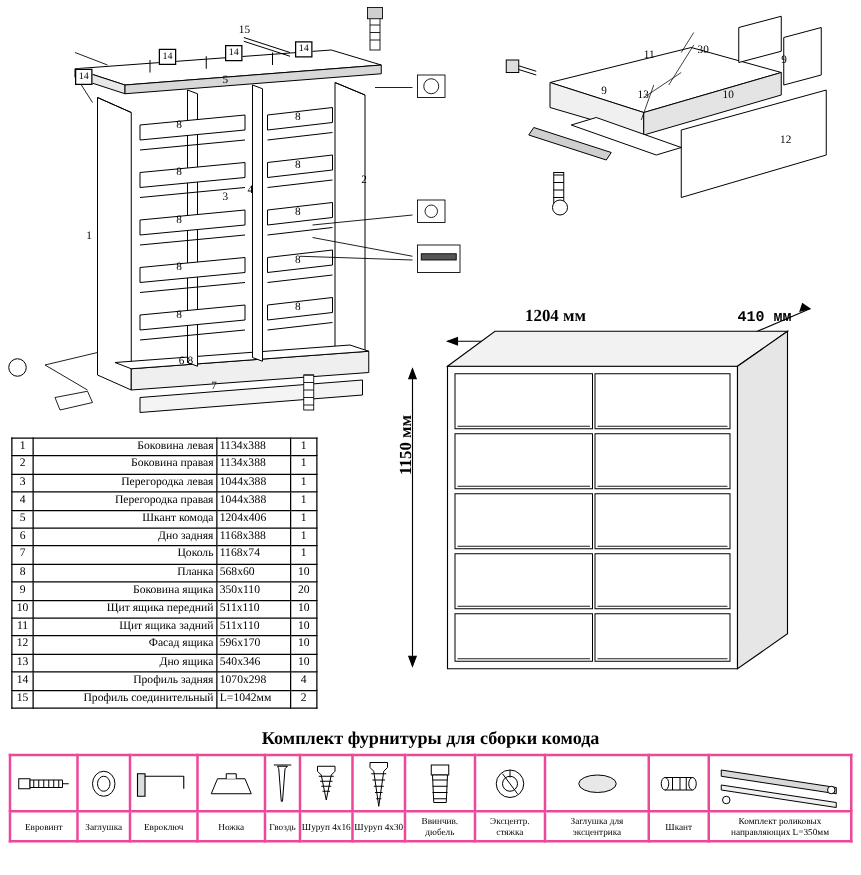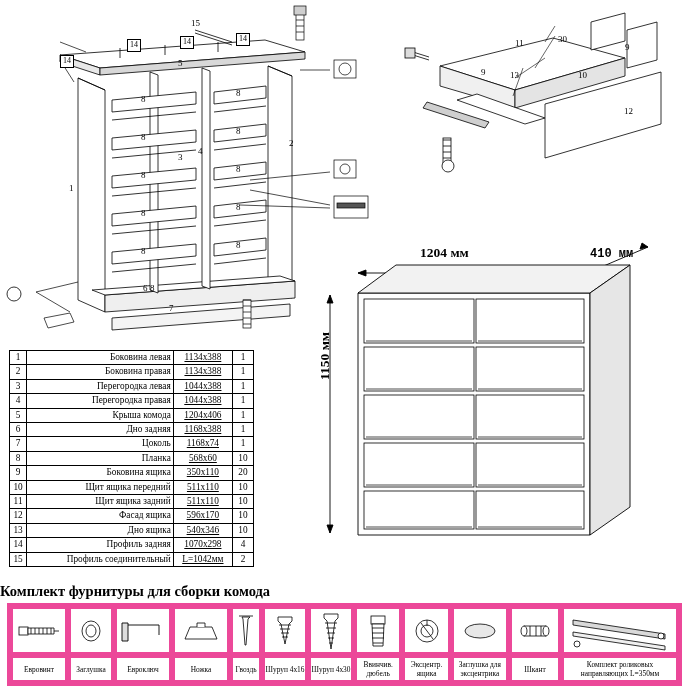--- a/index.html
+++ b/index.html
@@ -10,28 +10,28 @@
   .abs{position:absolute;}
   .lbl{font-family:"Liberation Serif",serif;font-size:9px;color:#000;}
   .num-box{border:1px solid #000;background:#fff;text-align:center;font-size:8px;line-height:10px;width:12px;height:11px;}
   svg{display:block;}
 
   
   .parts-table{position:absolute;left:9px;top:350px;width:245px;border-collapse:collapse;font-size:9.3px;font-family:"Liberation Serif",serif;}
   .parts-table td{border:1px solid #000;padding:0px 2px;height:13.4px;line-height:13.4px;}
   .pt-idx{width:13px;text-align:center;}
   .pt-name{width:150px;text-align:right;}
-  .pt-dim{width:58px;text-align:center;text-decoration:underline;}
+  .pt-dim{width:58px;text-align:left;}
   .pt-qty{width:18px;text-align:center;}
   .indent{padding-left:16px !important;}
 
   
-  .hw-title{position:absolute;left:0;top:583px;width:689px;text-align:left;font-size:14.5px;font-weight:bold;font-family:"Liberation Serif",serif;}
+  .hw-title{position:absolute;left:0;top:583px;width:689px;text-align:center;font-size:14.5px;font-weight:bold;font-family:"Liberation Serif",serif;}
   .hw-table{position:absolute;left:7px;top:603px;width:675px;border-collapse:collapse;font-size:7.4px;font-family:"Liberation Serif",serif;text-align:center;}
-  .hw-table td{border:6px solid #ec4899;padding:0;margin-top:20px;}
+  .hw-table td{border:2px solid #ec4899;padding:0;margin-top:20px;}
   .hw-img{height:43px;}
   .hw-name{height:22px;font-size:7.4px;line-height:9px;padding:0 1px;vertical-align:middle;}
   .hw-qty{height:23px;font-size:15px;font-weight:bold;vertical-align:middle;}
 
   
   .dim-w{position:absolute;left:420px;top:245px;font-size:13.5px;font-weight:bold;}
   .dim-d{position:absolute;left:590px;top:247px;font-size:12px;font-weight:bold;font-family:Liberation Mono, monospace;}
   .dim-h{position:absolute;left:317px;top:380px;font-size:13.5px;font-weight:bold;transform:rotate(-90deg);transform-origin:left top;}
 </style>
 </head>
@@ -273,21 +273,21 @@
           <td class="pt-qty">1</td>
         </tr>
         <tr>
           <td class="pt-idx">4</td>
           <td class="pt-name">Перегородка правая</td>
           <td class="pt-dim">1044х388</td>
           <td class="pt-qty">1</td>
         </tr>
         <tr>
           <td class="pt-idx">5</td>
-          <td class="pt-name">Крыша комода</td>
+          <td class="pt-name">Шкант комода</td>
           <td class="pt-dim">1204х406</td>
           <td class="pt-qty">1</td>
         </tr>
         <tr>
           <td class="pt-idx">6</td>
           <td class="pt-name">Дно задняя</td>
           <td class="pt-dim">1168х388</td>
           <td class="pt-qty">1</td>
         </tr>
         <tr>
@@ -481,21 +481,21 @@
         </tr>
       <tr id="hw-row-name">
           <td class="hw-name">Евровинт</td>
           <td class="hw-name">Заглушка</td>
           <td class="hw-name">Евроключ</td>
           <td class="hw-name">Ножка</td>
           <td class="hw-name">Гвоздь</td>
           <td class="hw-name">Шуруп 4х16</td>
           <td class="hw-name">Шуруп 4х30</td>
           <td class="hw-name">Ввинчив. дюбель</td>
-          <td class="hw-name">Эксцентр. ящика</td>
+          <td class="hw-name">Эксцентр. стяжка</td>
           <td class="hw-name">Заглушка для эксцентрика</td>
           <td class="hw-name">Шкант</td>
           <td class="hw-name">Комплект роликовых направляющих L=350мм</td>
         </tr>
     </tbody>
   </table>
 
 </div>
 
 </body></html>

